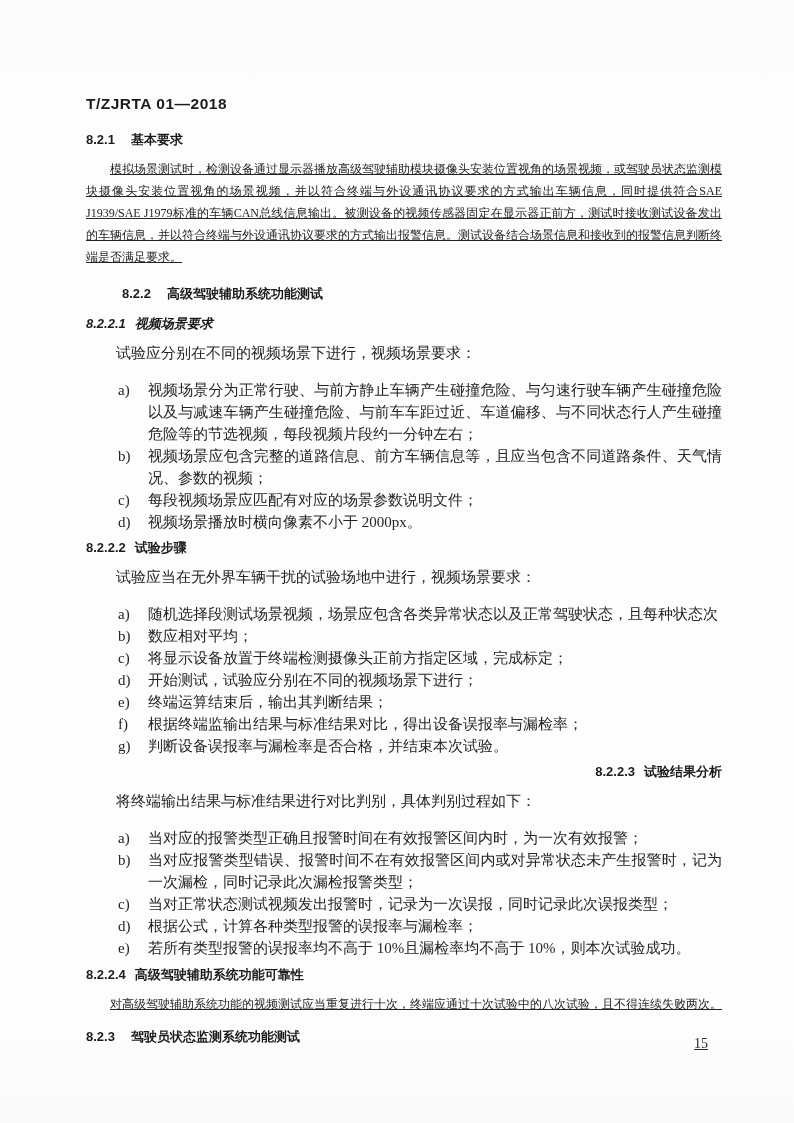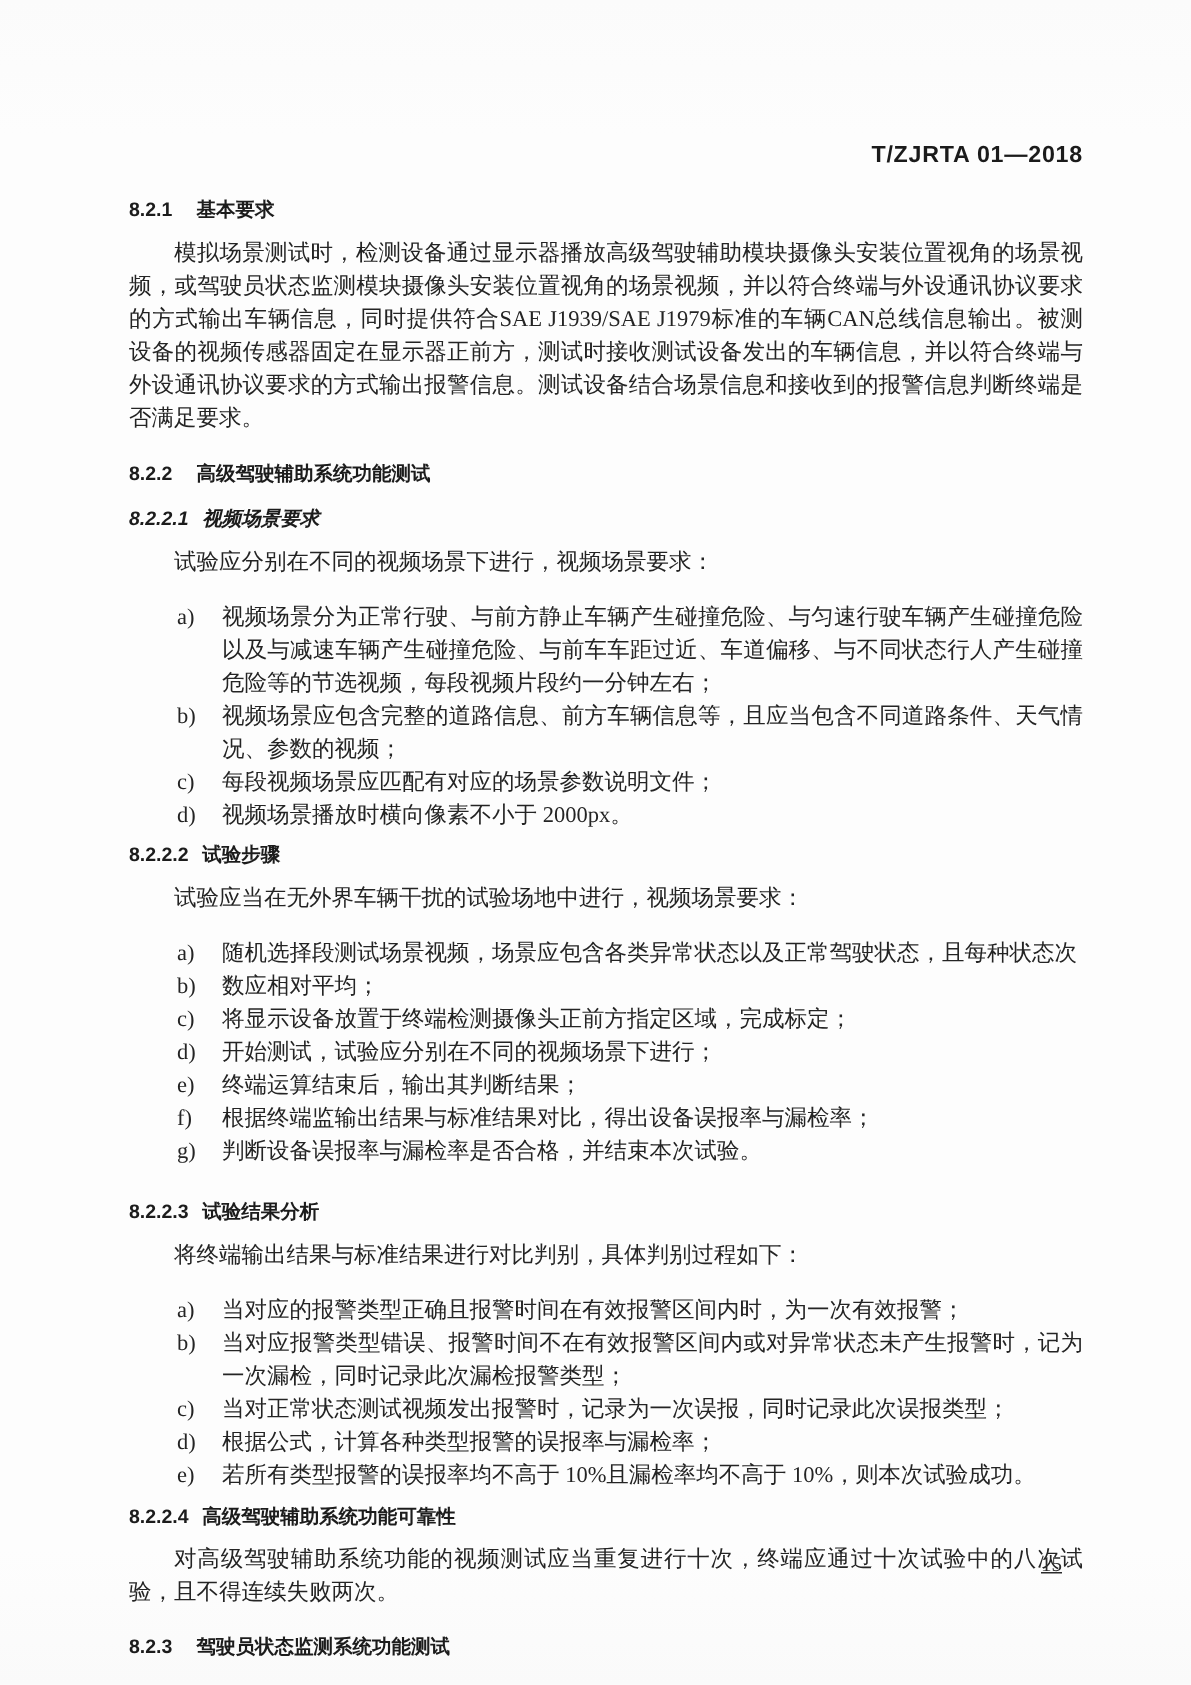--- a/index.html
+++ b/index.html
@@ -20,51 +20,51 @@
     inset: 0;
     background: linear-gradient(180deg, #fbfbfb 0%, #fdfdfd 8%, #fdfdfd 92%, #fafafa 100%);
   }
   .content {
     position: absolute;
     left: 86px;
     top: 94px;
     width: 636px;
   }
   .doc-header {
-    text-align: right;
     font-family: "Liberation Sans", "DejaVu Sans", sans-serif;
     font-weight: 700;
     font-size: 15.5px;
     letter-spacing: 0.5px;
     color: #1b1b1b;
     line-height: 20px;
   }
   .h3, .h4 {
     font-family: "Liberation Sans", "DejaVu Sans", sans-serif;
     font-weight: 700;
     font-size: 13px;
     color: #1c1c1c;
     line-height: 20px;
   }
   .h3 .h-num { margin-right: 16px; }
   .h4 .h-num { margin-right: 9px; }
   .h-821  { margin-top: 16px; }
-  .h-822  { margin-top: 16px; }
+  .h-822  { margin-top: 16px; margin-left: 36px; }
   .h-8221 { margin-top: 10px; font-style: italic; }
   .h-8222 { margin-top: 5px; }
-  .h-8223 { margin-top: 19px; }
+  .h-8223 { margin-top: 5px; text-align: right; }
   .h-8224 { margin-top: 6px; }
   .h-823  { margin-top: 10px; }
   .para {
     margin-top: 8px;
-    font-size: 15px;
+    font-size: 12px;
     line-height: 22px;
     text-align: justify;
     text-indent: 2em;
     color: #242424;
+    text-decoration: underline;
   }
   .intro {
     margin-top: 8px;
     font-size: 15px;
     line-height: 22px;
     text-indent: 2em;
   }
   .list {
     margin: 0;
     padding: 0 0 0 32px;

